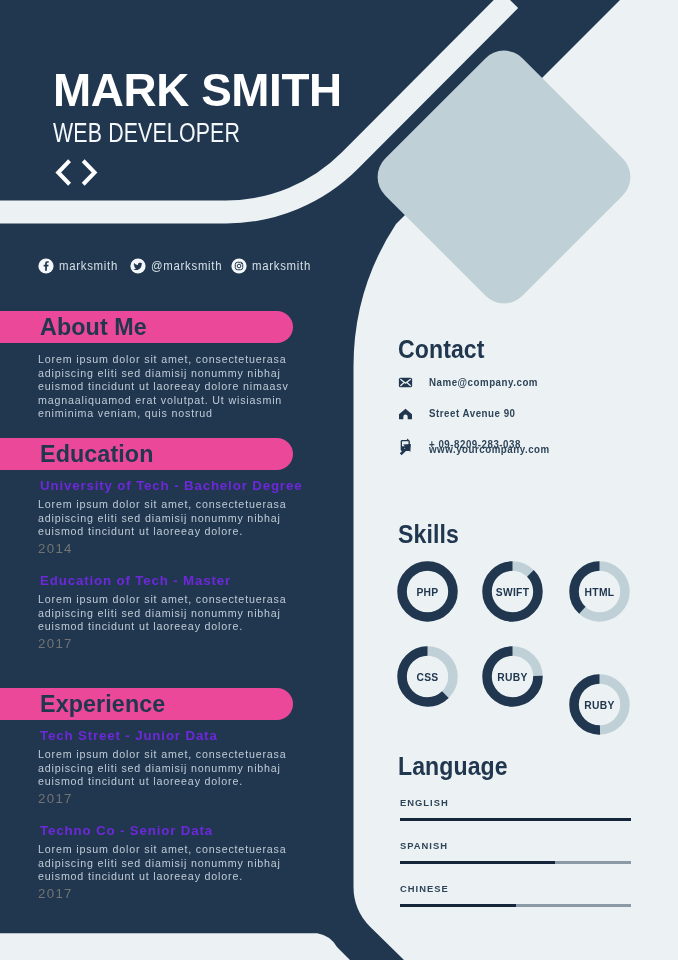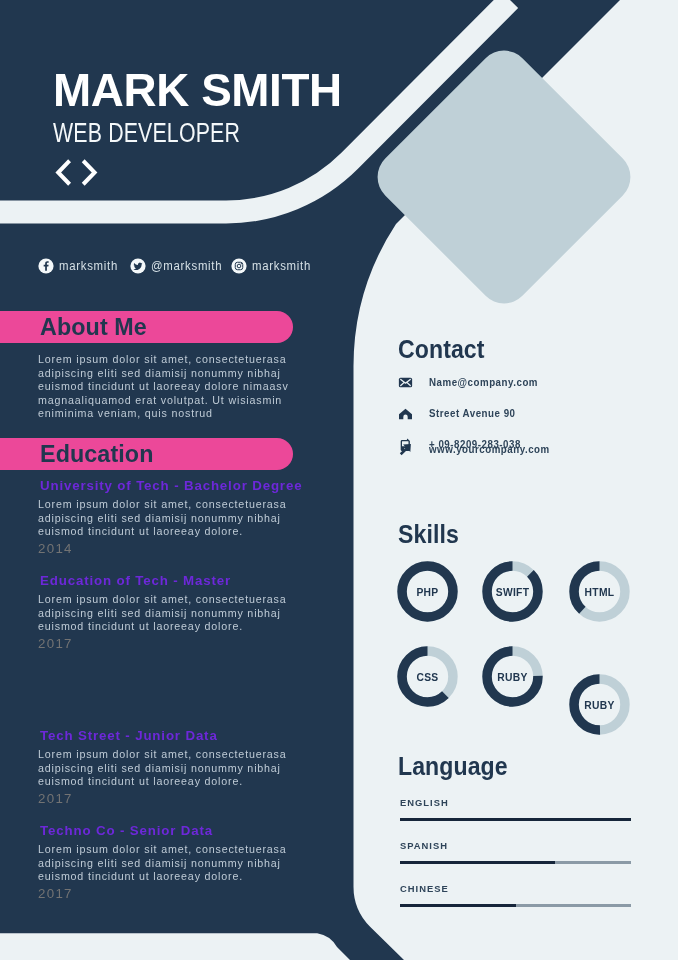--- a/index.html
+++ b/index.html
@@ -134,20 +134,23 @@
   <div class="pill" style="top:438px;width:293px">
     <span>Education</span>
   </div>
   <div class="lhead" style="top:478px">University of Tech - Bachelor Degree</div>
   <div class="lbody" style="top:498px;width:253px">Lorem ipsum dolor sit amet, consectetuerasa adipiscing eliti sed diamisij nonummy nibhaj euismod tincidunt ut laoreeay dolore.</div>
   <div class="lyear" style="top:541px">2014</div>
   <div class="lhead" style="top:573px">Education of Tech - Master</div>
   <div class="lbody" style="top:593px;width:253px">Lorem ipsum dolor sit amet, consectetuerasa adipiscing eliti sed diamisij nonummy nibhaj euismod tincidunt ut laoreeay dolore.</div>
   <div class="lyear" style="top:636px">2017</div>
 
+  <div class="pill" style="top:688px;width:293px">
+    <span>Experience</span>
+  </div>
   <div class="lhead" style="top:728px">Tech Street - Junior Data</div>
   <div class="lbody" style="top:748px;width:253px">Lorem ipsum dolor sit amet, consectetuerasa adipiscing eliti sed diamisij nonummy nibhaj euismod tincidunt ut laoreeay dolore.</div>
   <div class="lyear" style="top:791px">2017</div>
   <div class="lhead" style="top:823px">Techno Co - Senior Data</div>
   <div class="lbody" style="top:843px;width:253px">Lorem ipsum dolor sit amet, consectetuerasa adipiscing eliti sed diamisij nonummy nibhaj euismod tincidunt ut laoreeay dolore.</div>
   <div class="lyear" style="top:886px">2017</div>
 
   <div class="rtitle" style="top:335px">Contact</div>
   <div class="crow" style="top:375px">
     <span class="ic">

